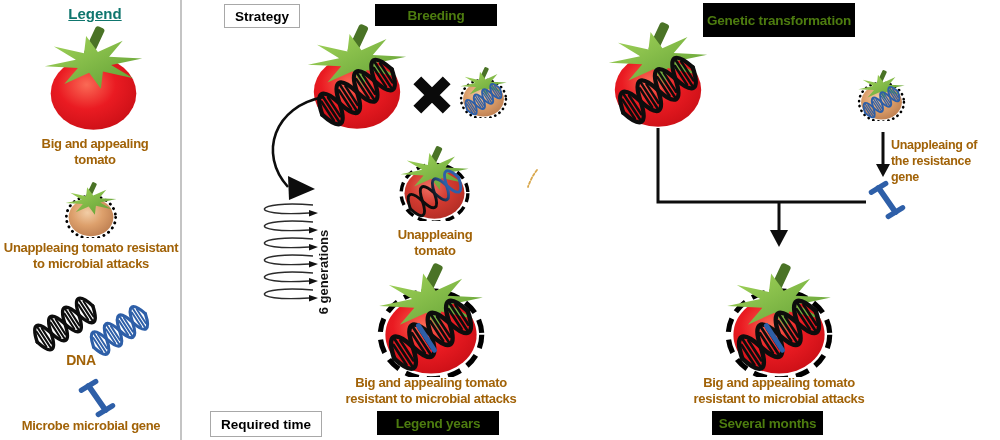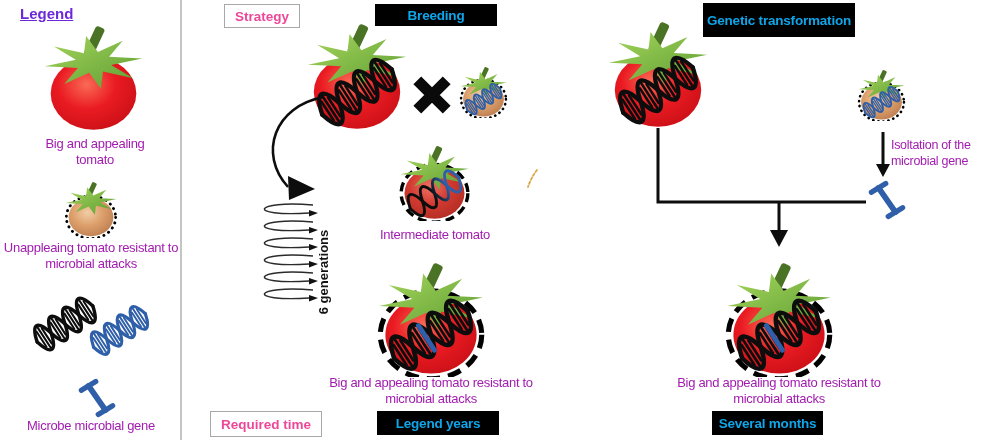--- a/index.html
+++ b/index.html
@@ -2,34 +2,34 @@
 <html><head>
 <meta charset="utf-8">
 <style>
   html,body{margin:0;padding:0;background:#fff;}
   #stage{
     position:relative;width:1000px;height:440px;background:#fff;overflow:hidden;
     font-family:"Liberation Sans",sans-serif;color:#111;
   }
   .abs{position:absolute;}
   .cap{
-    position:absolute;font-weight:normal;font-size:13px;line-height:16px;
-    text-align:center;color:#a21caf;letter-spacing:-0.3px;
+    position:absolute;font-weight:bold;font-size:13px;line-height:16px;
+    text-align:center;color:#a16207;letter-spacing:-0.3px;
   }
   .box-black{
-    position:absolute;background:#000;color:#0ea5e9;font-weight:bold;font-size:13.5px;
+    position:absolute;background:#000;color:#4d7c0f;font-weight:bold;font-size:13.5px;
     display:flex;align-items:center;justify-content:center;letter-spacing:-0.2px;
   }
   .box-white{
-    position:absolute;background:#fff;border:1.5px solid #a8a8a8;color:#ec4899;
+    position:absolute;background:#fff;border:1.5px solid #a8a8a8;color:#000000;
     font-weight:bold;font-size:13.5px;display:flex;align-items:center;justify-content:center;
   }
   .legend-title{
-    position:absolute;left:20px;top:5px;width:150px;
-    font-size:15px;font-weight:bold;text-decoration:underline;color:#6d28d9;
+    position:absolute;left:20px;top:5px;width:150px;text-align:center;
+    font-size:15px;font-weight:bold;text-decoration:underline;color:#0f766e;
   }
   .divider{position:absolute;left:180px;top:0;width:2px;height:440px;background:#c4c4c4;}
   .rot-label{
     position:absolute;left:271px;top:262px;width:110px;height:20px;
     transform:rotate(-90deg);font-size:13px;font-weight:bold;text-align:center;color:#141414;
   }
   .icon svg{display:block;width:100%;height:100%;}
 </style>
 </head>
 <body>
@@ -116,20 +116,21 @@
             <line x1="57.5" y1="9" x2="57.5" y2="35" stroke-width="3"></line>
             <line x1="62" y1="4" x2="62" y2="40" stroke-width="3"></line>
             <line x1="66.5" y1="9" x2="66.5" y2="35" stroke-width="3"></line>
             <line x1="81.5" y1="9" x2="81.5" y2="35" stroke-width="3"></line>
             <line x1="86" y1="4" x2="86" y2="40" stroke-width="3"></line>
             <line x1="90.5" y1="9" x2="90.5" y2="35" stroke-width="3"></line>
           </g>
         </g>
       </svg>
     </div>
+  <div class="cap" style="left:6px;top:352px;width:150px;font-size:14px">DNA</div>
 
   <div class="abs icon" style="left:76px;top:377px;width:42px;height:42px">
       <svg viewBox="0 0 40 40">
         <g transform="rotate(-35 20 20)" stroke="#2e5fa8" stroke-linecap="round" fill="none">
     <line x1="20" y1="6" x2="20" y2="34" stroke-width="5.5"></line>
     <line x1="12" y1="5.5" x2="28" y2="6.5" stroke-width="5"></line>
     <line x1="12" y1="33.5" x2="28" y2="34.5" stroke-width="5"></line>
   </g>
       </svg>
     </div>
@@ -285,21 +286,21 @@
             <line x1="57.5" y1="9" x2="57.5" y2="35" stroke-width="3"></line>
             <line x1="62" y1="4" x2="62" y2="40" stroke-width="3"></line>
             <line x1="66.5" y1="9" x2="66.5" y2="35" stroke-width="3"></line>
             <line x1="81.5" y1="9" x2="81.5" y2="35" stroke-width="3"></line>
             <line x1="86" y1="4" x2="86" y2="40" stroke-width="3"></line>
             <line x1="90.5" y1="9" x2="90.5" y2="35" stroke-width="3"></line>
           </g>
         </g>
       </svg>
     </div>
-  <div class="cap" style="left:377px;top:227px;width:116px">Intermediate tomato</div>
+  <div class="cap" style="left:377px;top:227px;width:116px">Unappleaing tomato</div>
 
   <div class="abs icon" style="left:374px;top:263px;width:114px;height:114px">
       <svg viewBox="0 0 100 100">
         <defs>
     <radialGradient id="bg8" cx="42%" cy="38%" r="75%">
       <stop offset="0" stop-color="#fa6a55"></stop>
             <stop offset="0.45" stop-color="#ea1b22"></stop>
             <stop offset="1" stop-color="#c40d14"></stop>
     </radialGradient>
     <linearGradient id="lg8" x1="0" y1="0" x2="1" y2="1">
@@ -423,21 +424,21 @@
     <svg viewBox="0 0 260 135">
       <path d="M8,8 L8,82 L216,82" stroke="#0d0d0d" stroke-width="3" fill="none"></path>
       <path d="M129,82 L129,112" stroke="#0d0d0d" stroke-width="3" fill="none"></path>
       <polygon points="120,110 138,110 129,127" fill="#0d0d0d"></polygon>
       <path d="M233,12 L233,46" stroke="#0d0d0d" stroke-width="3" fill="none"></path>
       <polygon points="226,44 240,44 233,57" fill="#0d0d0d"></polygon>
     </svg>
   </div>
 
 
-  <div class="cap" style="left:891px;top:137px;width:106px;text-align:left;font-size:12.5px">Isoltation of the microbial gene</div>
+  <div class="cap" style="left:891px;top:137px;width:106px;text-align:left;font-size:12.5px">Unappleaing of the resistance gene</div>
 
   <div class="abs icon" style="left:866px;top:179px;width:42px;height:42px">
       <svg viewBox="0 0 40 40">
         <g transform="rotate(-35 20 20)" stroke="#2e5fa8" stroke-linecap="round" fill="none">
     <line x1="20" y1="6" x2="20" y2="34" stroke-width="5.5"></line>
     <line x1="12" y1="5.5" x2="28" y2="6.5" stroke-width="5"></line>
     <line x1="12" y1="33.5" x2="28" y2="34.5" stroke-width="5"></line>
   </g>
       </svg>
     </div>

